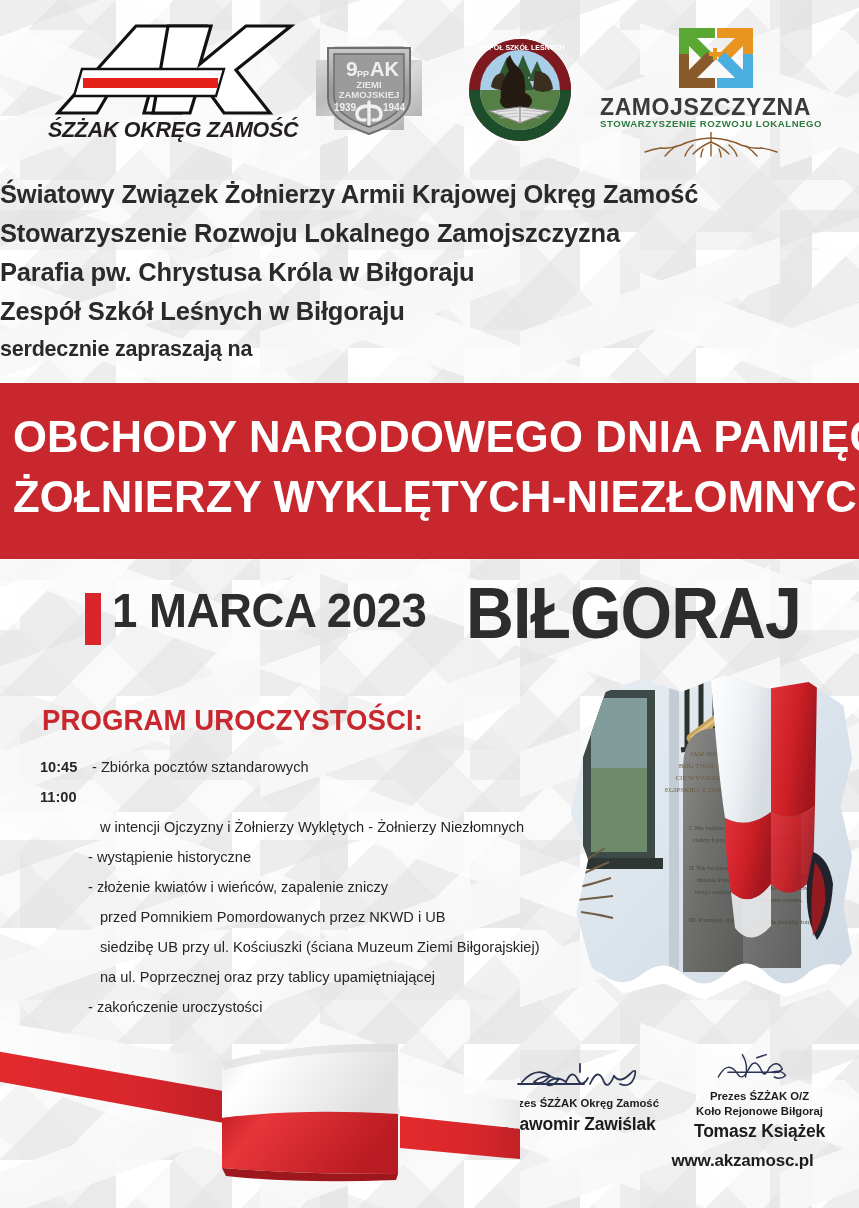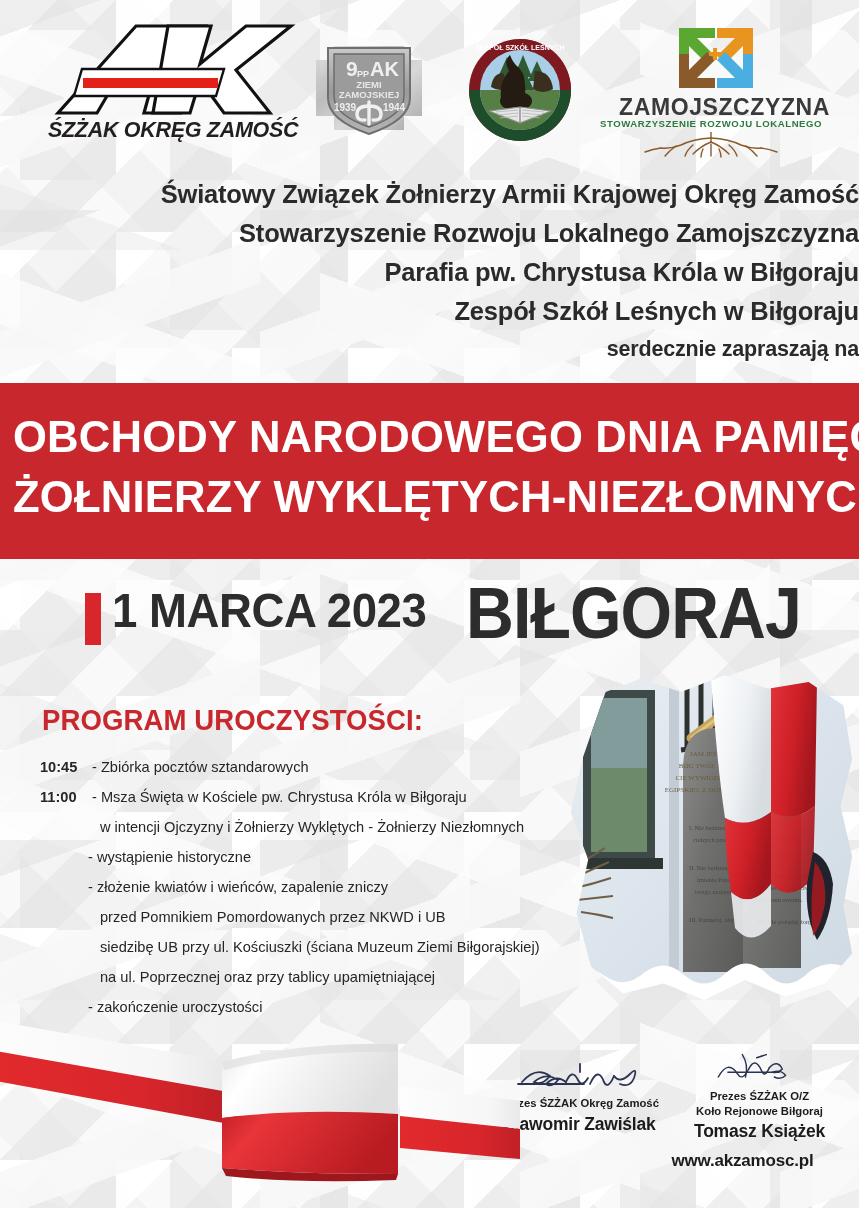--- a/index.html
+++ b/index.html
@@ -86,43 +86,43 @@
   
   .zam-logo {
     position: absolute;
     left: 600px;
     top: 22px;
     width: 222px;
     height: 130px;
   }
   .zam-name {
     position: absolute;
-    left: 8px; top: 72px; width: 222px;
-    text-align: right;
+    left: 0; top: 72px; width: 222px;
+    text-align: left;
     font-size: 23px;
     font-weight: 700;
     letter-spacing: 0.6px;
     color: #3a3a3a;
     white-space: nowrap;
   }
   .zam-sub {
     position: absolute;
     left: 0; top: 96px; width: 222px;
     text-align: center;
     font-size: 9.6px;
     font-weight: 700;
     letter-spacing: 0.55px;
     color: #2c7a3e;
     white-space: nowrap;
   }
   
   .org-block {
     position: absolute;
     top: 175px; left: 0; width: 859px;
-    text-align: right;
+    text-align: left;
   }
   .org-line {
     font-size: 25.5px;
     font-weight: 700;
     color: #2a2a2a;
     line-height: 39px;
     letter-spacing: -0.2px;
     white-space: nowrap;
   }
   .org-line.small {
@@ -523,21 +523,20 @@
   </div>
 
   <div class="prog-head">PROGRAM UROCZYSTOŚCI:</div>
   <div class="prog-list">
     <div class="prog-item">
       <span class="prog-time">10:45</span>
       <span>- Zbiórka pocztów sztandarowych</span>
     </div>
     <div class="prog-item">
       <span class="prog-time">11:00</span>
-      <span>- Msza Święta w Kościele pw. Chrystusa Króla w Biłgoraju</span>
     </div>
     <div class="prog-item prog-indent-3">
       <span>w intencji Ojczyzny i Żołnierzy Wyklętych - Żołnierzy Niezłomnych</span>
     </div>
     <div class="prog-item prog-indent-2">
       <span>- wystąpienie historyczne</span>
     </div>
     <div class="prog-item prog-indent-2">
       <span>- złożenie kwiatów i wieńców, zapalenie zniczy</span>
     </div>

